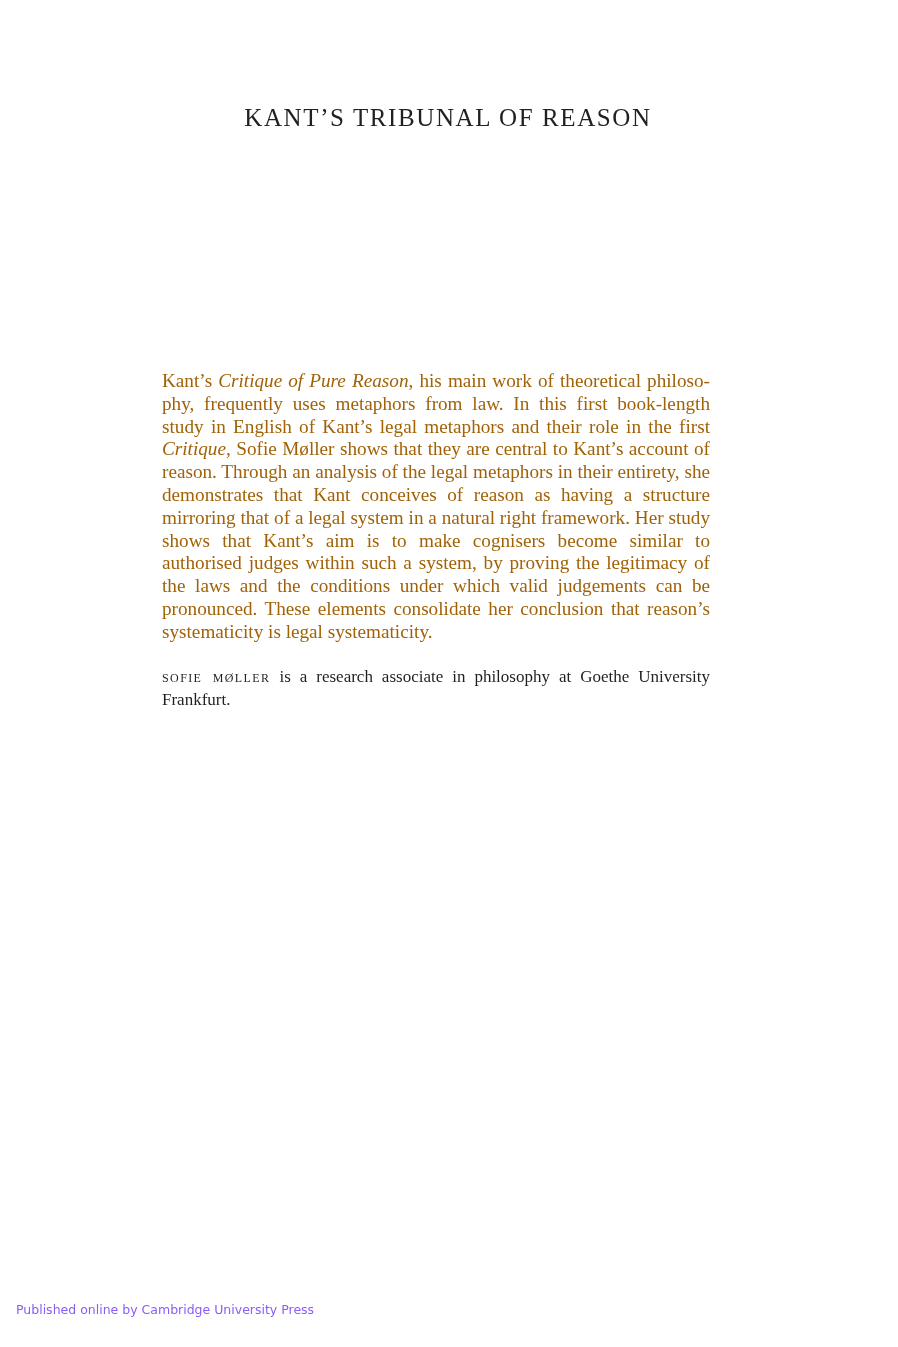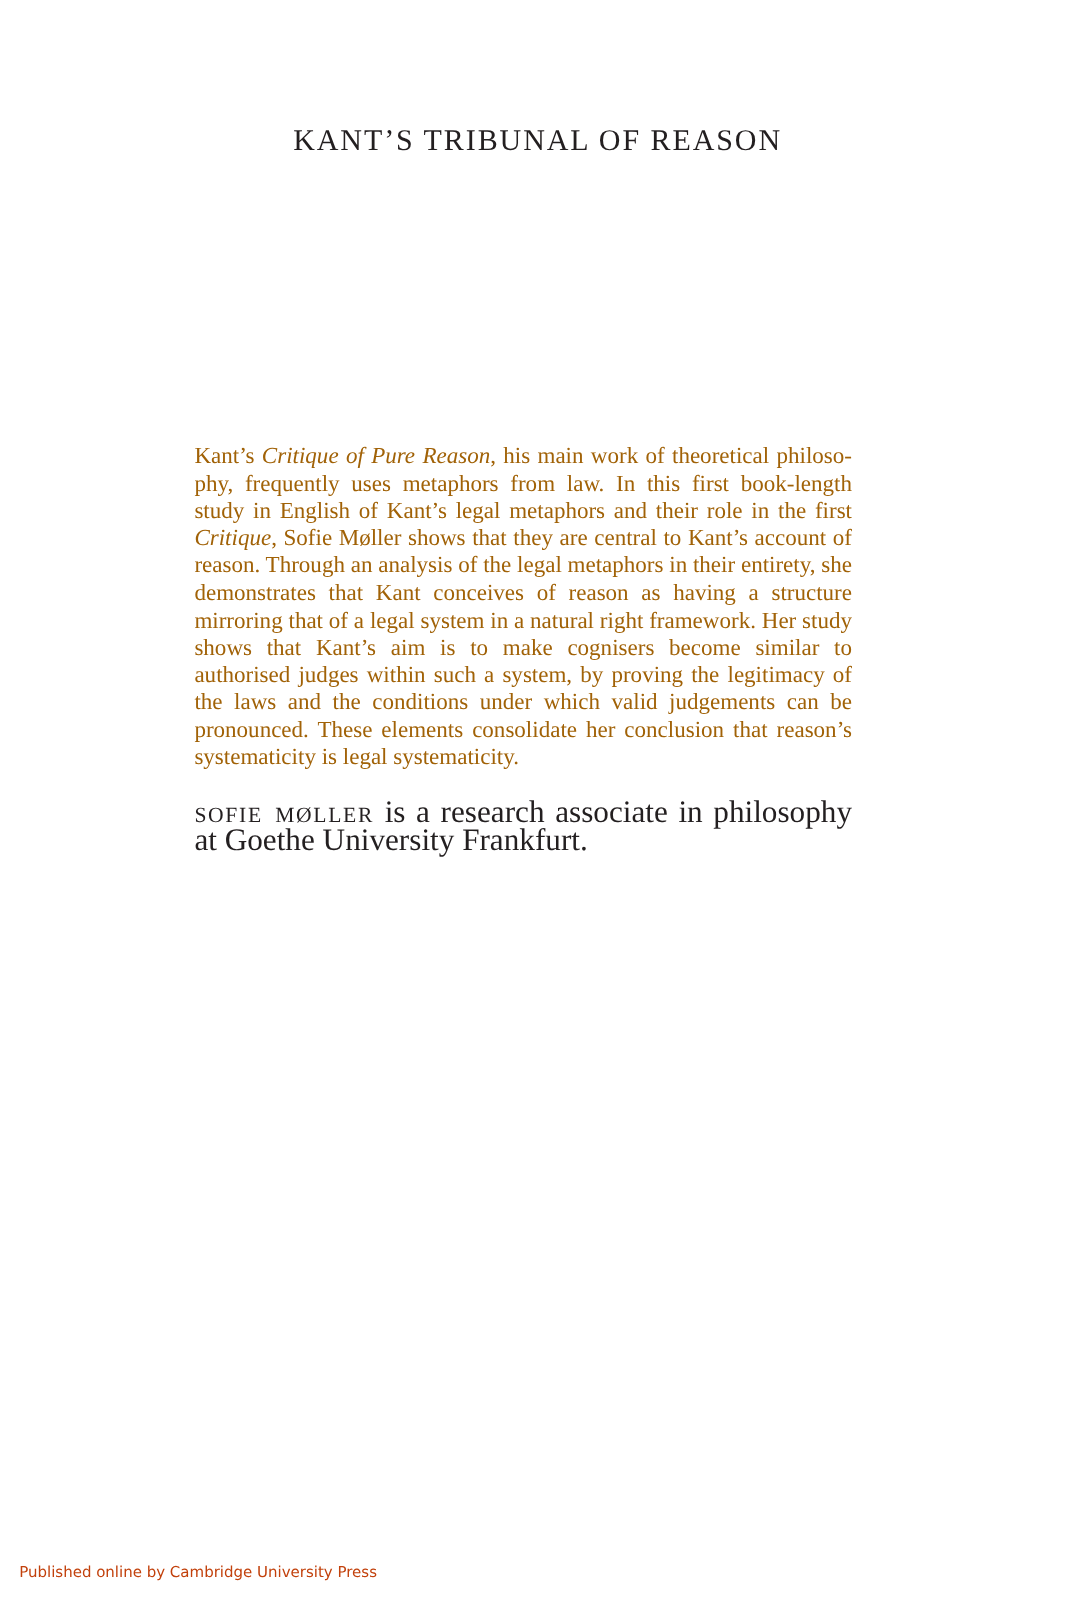--- a/index.html
+++ b/index.html
@@ -39,39 +39,39 @@
       color: #a16207;
       margin: 0;
       hyphens: manual;
     }
     .bio {
       position: absolute;
       top: 666px;
       left: 162px;
       width: 548px;
       font-family: "Liberation Serif", "DejaVu Serif", serif;
-      font-size: 26px;
+      font-size: 17px;
       line-height: 22.8px;
       text-align: justify;
       text-align-last: left;
       color: #231f20;
       margin: 0;
     }
     .smallcaps {
       font-variant: small-caps;
       text-transform: lowercase;
       letter-spacing: 1.4px;
     }
     .footer {
       position: absolute;
       top: 1302px;
       left: 16px;
       font-family: "DejaVu Sans", "Liberation Sans", sans-serif;
       font-size: 12.5px;
-      color: #c2410c;
+      color: #8b5cf6;
     }
     i { font-style: italic; }
   </style>
 </head>
 <body>
 
 <h1 class="page-title">KANT’S TRIBUNAL OF REASON</h1>
 
 <p class="blurb"><span>Kant’s </span><i>Critique of Pure Reason</i><span>, his main work of theoretical philoso­phy, frequently uses metaphors from law. In this first book-length study in English of Kant’s legal metaphors and their role in the first </span><i>Critique</i><span>, Sofie Møller shows that they are central to Kant’s account of reason. Through an analysis of the legal metaphors in their entirety, she demonstrates that Kant conceives of reason as having a structure mirroring that of a legal system in a natural right framework. Her study shows that Kant’s aim is to make cognisers become similar to authorised judges within such a system, by proving the legitimacy of the laws and the conditions under which valid judgements can be pronounced. These elements consolidate her conclusion that reason’s systematicity is legal systematicity.</span></p>
 

